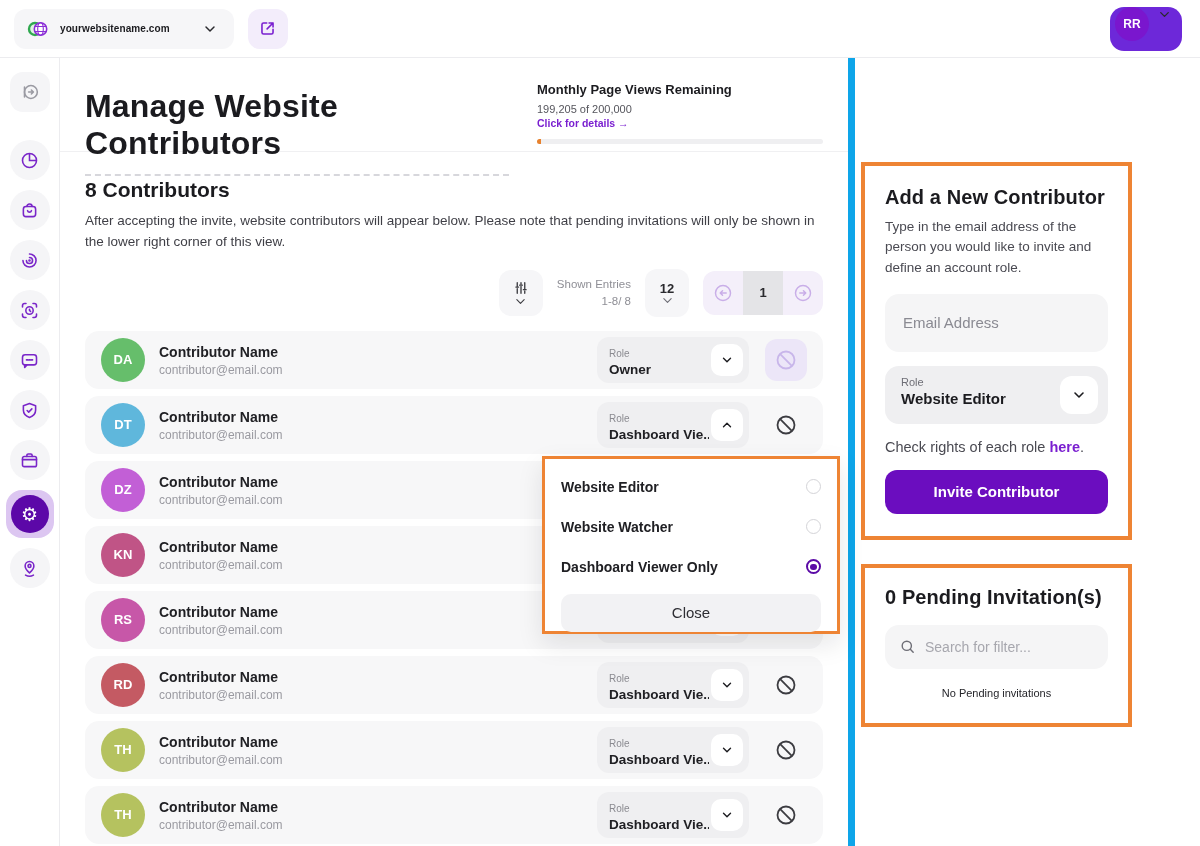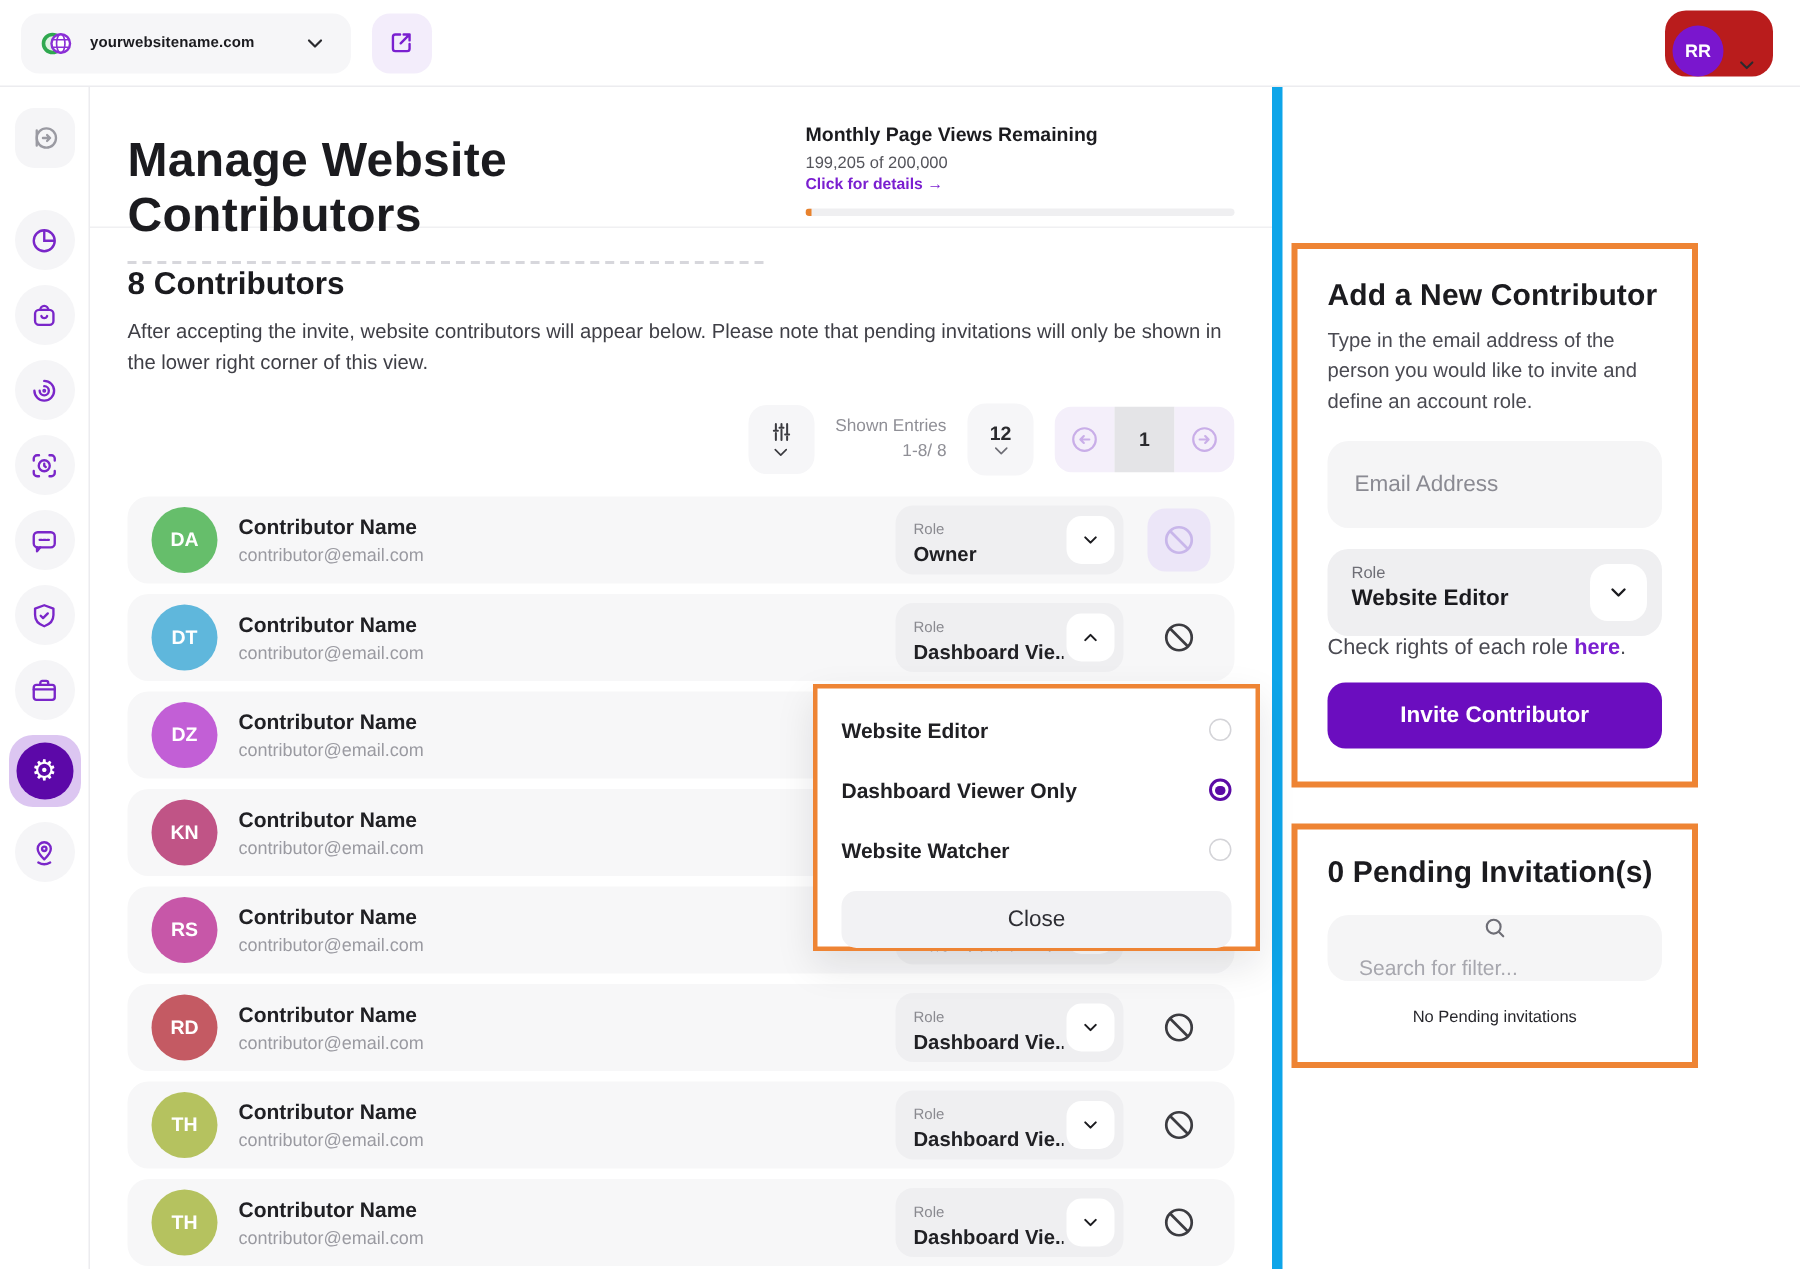--- a/index.html
+++ b/index.html
@@ -8,22 +8,22 @@
 
   
   .topbar { height:58px; display:flex; align-items:center; padding:0 18px 0 14px;
     border-bottom:1px solid #ececef; background:#fff; }
   .site-pill { height:40px; background:#f6f6f8; border-radius:12px; display:flex;
     align-items:center; padding:0 16px 0 12px; gap:10px; cursor:pointer; }
   .site-pill .label { font-size:10px; font-weight:700; letter-spacing:.1px; }
   .site-pill .chev { margin-left:22px; }
   .ext-btn { width:40px; height:40px; margin-left:14px; background:#f3edfb;
     border-radius:12px; display:flex; align-items:center; justify-content:center; cursor:pointer; }
-  .user-pill { margin-left:auto; height:44px; background:#b91c1c; border-radius:14px;
-    display:flex; align-items:flex-end; gap:8px; padding:0 10px 0 5px; cursor:pointer; }
+  .user-pill { margin-left:auto; height:44px; background:#6d28d9; border-radius:14px;
+    display:flex; align-items:flex-start; gap:8px; padding:0 10px 0 5px; cursor:pointer; }
   .user-avatar { width:34px; height:34px; border-radius:50%; background:#7a16ce; color:#fff;
     font-size:12px; font-weight:700; display:flex; align-items:center; justify-content:center; }
 
   
   .shell { display:flex; height:788px; }
   .sidebar { width:60px; border-right:1px solid #ececef; display:flex; flex-direction:column;
     align-items:center; padding-top:14px; gap:10px; }
   .nav-btn { width:40px; height:40px; border-radius:50%; background:#f5f5f7; display:flex;
     align-items:center; justify-content:center; cursor:pointer; flex:0 0 auto; }
   .nav-btn.square { border-radius:13px; margin-bottom:18px; }
@@ -102,28 +102,28 @@
   .panel .pdesc { margin-top:8px; font-size:13.5px; line-height:1.5; color:#4a4a52; }
   .email-input { margin-top:16px; height:58px; width:100%; background:#f5f5f6; border:none;
     border-radius:14px; padding:0 18px; font-size:15px; color:#1b1b1f; outline:none;
     font-family:"Liberation Sans","DejaVu Sans",sans-serif; }
   .email-input::placeholder { color:#8a8a92; }
   .role-big { position:relative; margin-top:14px; height:58px; background:#efeff1; border-radius:14px;
     padding:10px 16px; cursor:pointer; }
   .role-big .rl { font-size:11px; color:#6e6e76; }
   .role-big .rv { font-size:15px; font-weight:600; margin-top:2px; }
   .role-big .chev-box { width:38px; height:38px; right:10px; top:10px; border-radius:12px; }
-  .rights { font-size:14.5px; color:#4a4a52; }
+  .rights { margin-top:15px; font-size:14.5px; color:#4a4a52; }
   .rights a { color:#7a1fd0; font-weight:700; text-decoration:none; cursor:pointer; }
   .invite-btn { margin-top:15px; width:100%; height:44px; background:#6b0dbf; border:none;
     border-radius:12px; color:#fff; font-size:15px; font-weight:700; cursor:pointer;
     font-family:"Liberation Sans","DejaVu Sans",sans-serif; }
   .panel2 { margin-top:24px; padding:18px 20px 24px 20px; }
   .search-wrap { margin-top:16px; height:44px; background:#f5f5f6; border-radius:14px;
-    display:flex; align-items:center; padding:0 14px; gap:9px;flex-direction:column; }
+    display:flex; align-items:center; padding:0 14px; gap:9px; }
   .search-wrap input { border:none; background:transparent; outline:none; flex:1; font-size:14px;
     color:#1b1b1f; font-family:"Liberation Sans","DejaVu Sans",sans-serif; }
   .search-wrap input::placeholder { color:#a7a7ae; }
   .empty { margin-top:18px; text-align:center; font-size:11px; color:#26262b; }
 
   svg { display:block; }
 </style>
 </head>
 <body>
 
@@ -479,26 +479,26 @@
               </svg>
             </span>
         </div>
 
         <div class="popup">
           <div class="opt">
             <span class="ol">Website Editor</span>
             <span class="radio"></span>
           </div>
           <div class="opt">
+            <span class="ol">Website Watcher</span>
+            <span class="radio"></span>
+          </div>
+          <div class="opt">
             <span class="ol">Dashboard Viewer Only</span>
             <span class="radio selected"></span>
-          </div>
-          <div class="opt">
-            <span class="ol">Website Watcher</span>
-            <span class="radio"></span>
           </div>
           <div class="close-btn">Close</div>
         </div>
       </div>
     </div>
   </div>
 
   <div class="rightcol">
     <div class="panel">
       <h2>Add a New Contributor</h2>

